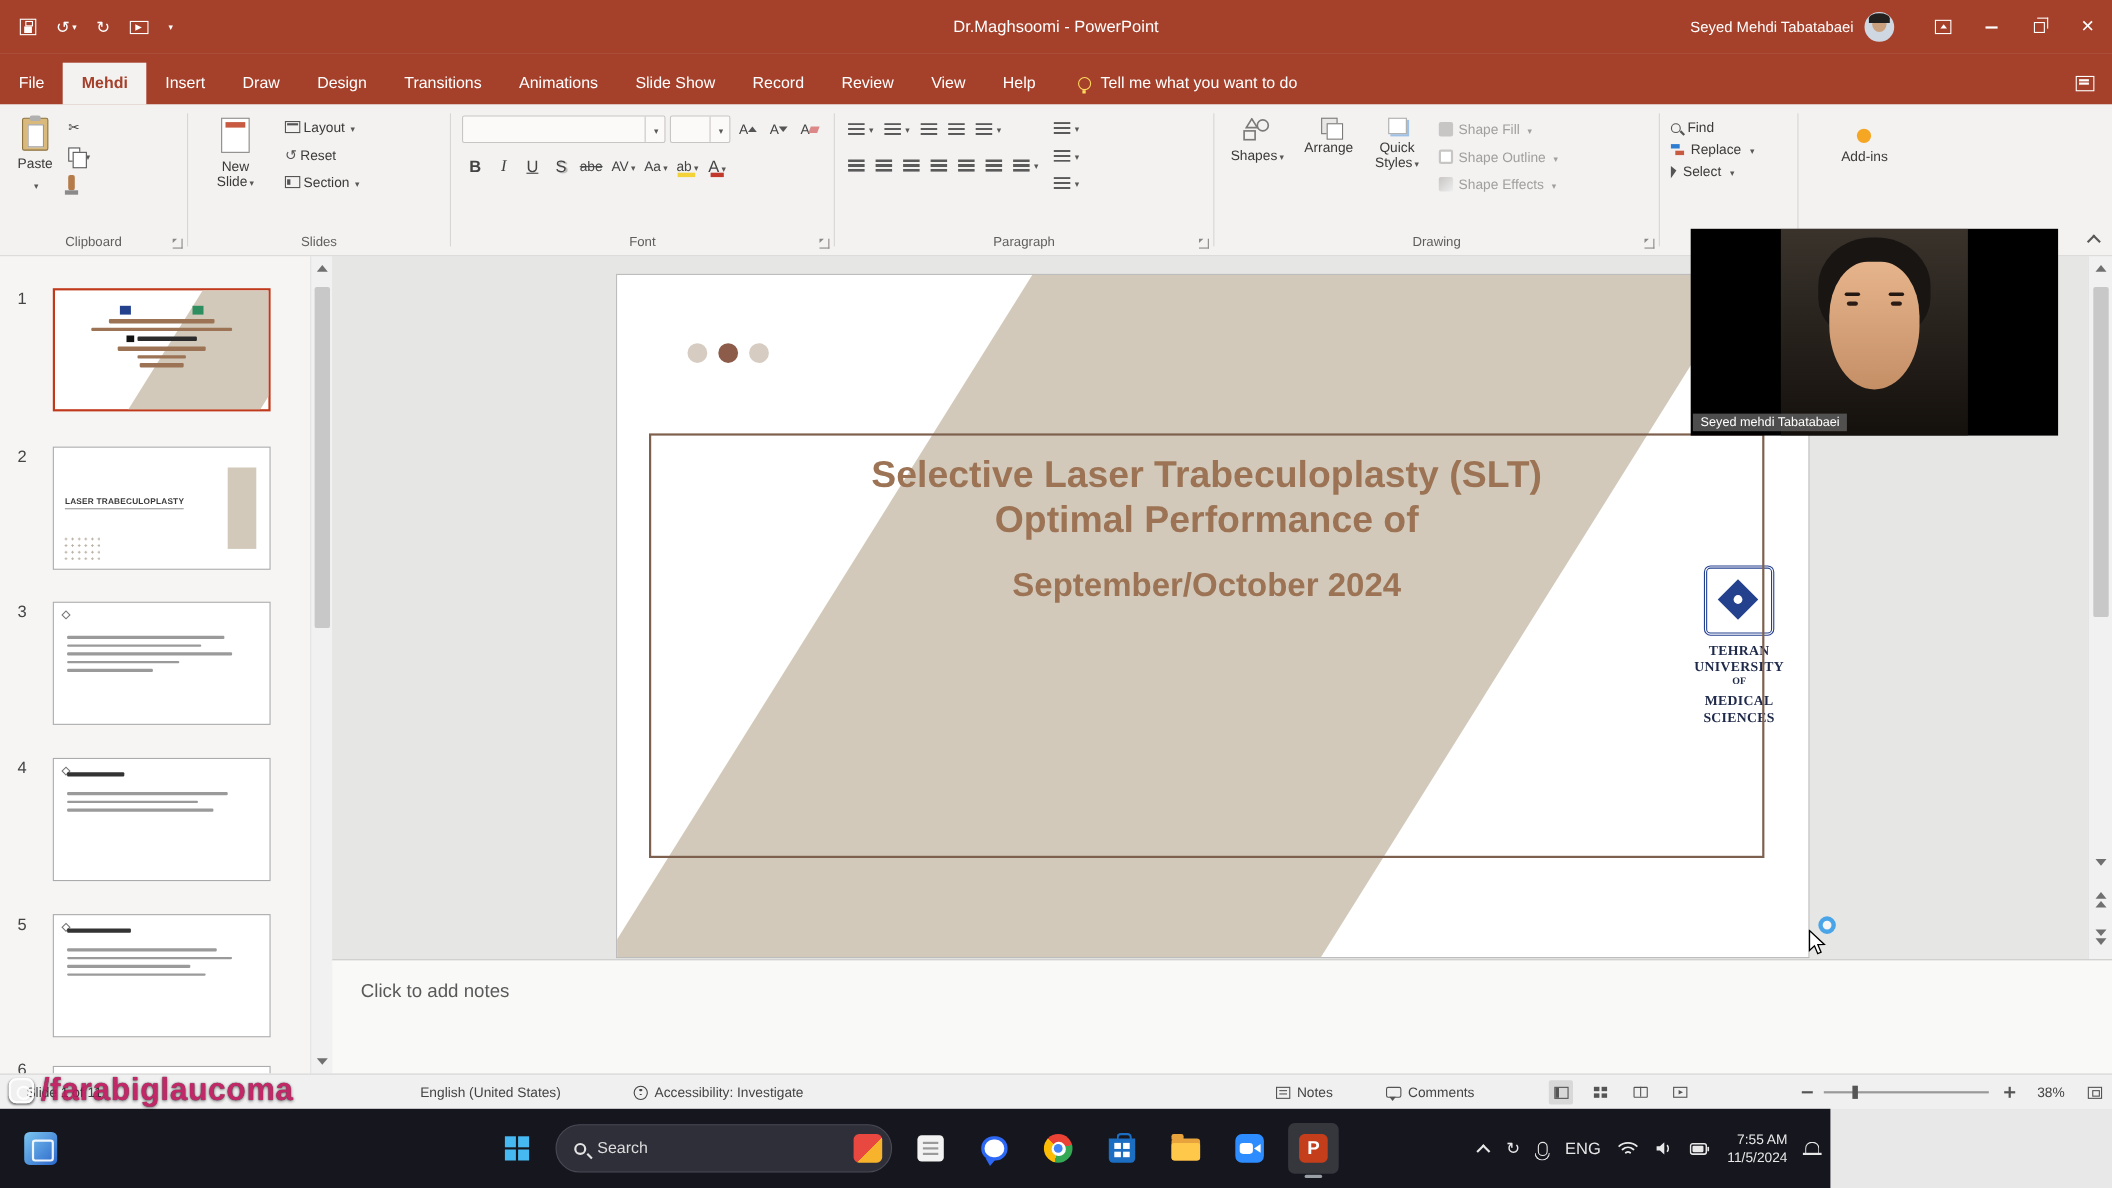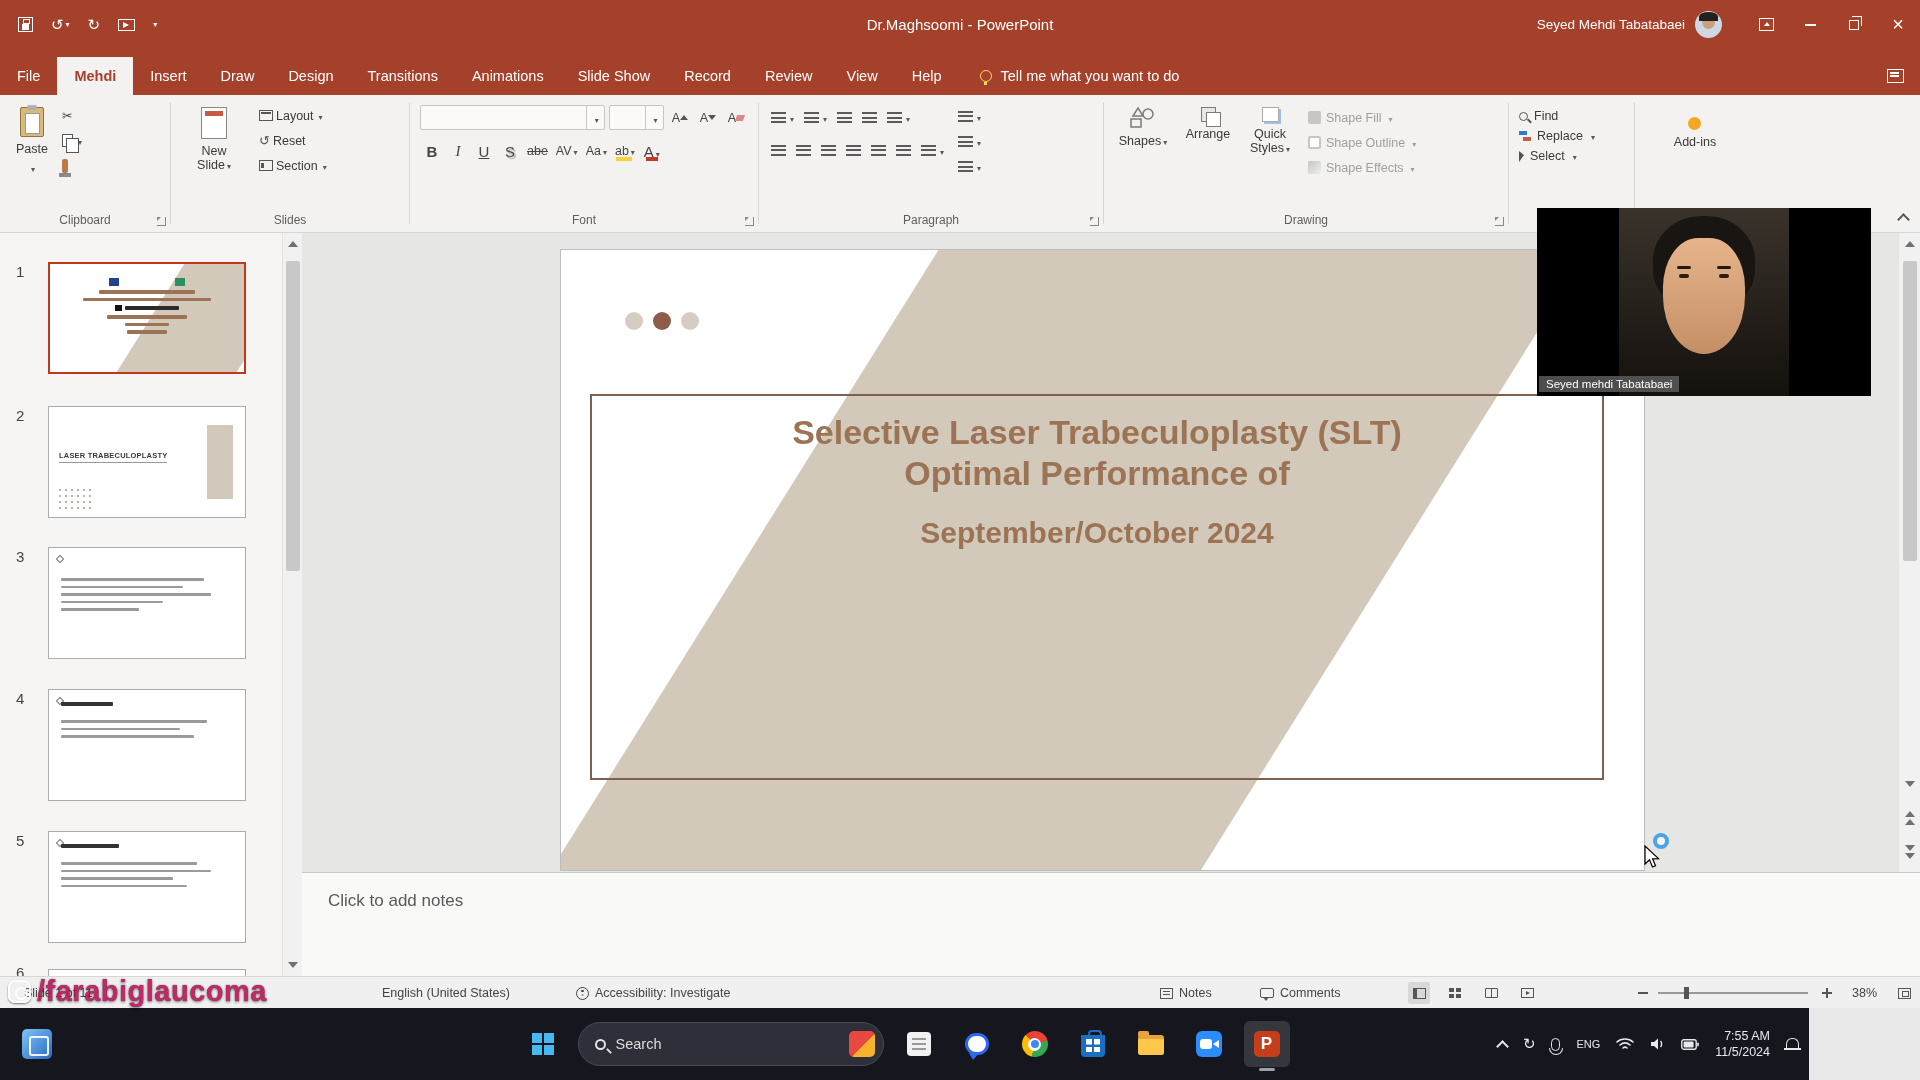--- a/index.html
+++ b/index.html
@@ -216,21 +216,21 @@
   .i-fit::after{content:"";position:absolute;left:3px;top:2px;width:5px;height:4px;border:1.2px solid #555}
 
   
   .watermark{position:absolute;left:8px;top:975px;display:flex;align-items:center;gap:6px;z-index:55;opacity:0.92}
   .wm-ig{width:23px;height:23px;border:2.5px solid #fff;border-radius:7px;position:relative;
     box-shadow:0 1px 2px rgba(0,0,0,0.55)}
   .wm-ig::after{content:"";position:absolute;left:4.5px;top:4.5px;width:9px;height:9px;border:2px solid #fff;border-radius:50%}
   .wm-txt{font-size:29px;font-weight:bold;color:#be185d;text-shadow:0 1px 3px rgba(0,0,0,0.6),0 0 1px rgba(0,0,0,0.7);letter-spacing:0.5px}
 
   
-  .taskbar{position:absolute;left:0;top:1008px;width:1809px;height:72px;background:#15161E;display:flex;align-items:center}
+  .taskbar{position:absolute;left:0;top:1008px;width:1664px;height:72px;background:#15161E;display:flex;align-items:center}
   .tb-left{position:absolute;left:22px;top:0;height:72px;display:flex;align-items:center}
   .pinicon{width:30px;height:30px;border-radius:5px;background:linear-gradient(135deg,#7CC6F2,#2B66C9);position:relative}
   .pinicon::after{content:"";position:absolute;left:7px;top:7px;width:16px;height:16px;border:2px solid rgba(255,255,255,0.9);border-radius:3px}
   .tb-center{position:absolute;left:50%;transform:translateX(-50%);top:0;height:72px;display:flex;align-items:center;gap:12px}
   .tbico{width:46px;height:46px;border-radius:6px;display:flex;align-items:center;justify-content:center;position:relative}
   .tbico.active{background:rgba(255,255,255,0.14)}
   .tbico.active::after{content:"";position:absolute;bottom:-4px;left:15px;width:16px;height:3px;border-radius:2px;background:#9aa0a6}
   .winlogo{width:22px;height:22px;background:
     linear-gradient(#46B9F3 0 0) 0 0/10px 10px no-repeat,linear-gradient(#46B9F3 0 0) 12px 0/10px 10px no-repeat,
     linear-gradient(#46B9F3 0 0) 0 12px/10px 10px no-repeat,linear-gradient(#46B9F3 0 0) 12px 12px/10px 10px no-repeat}
@@ -256,21 +256,21 @@
   .i-folder{width:26px;height:20px;background:#E8A33D;border-radius:3px;position:relative;margin-top:2px}
   .i-folder::before{content:"";position:absolute;left:0;top:-4px;width:11px;height:5px;background:#E8A33D;border-radius:2px 2px 0 0}
   .i-folder::after{content:"";position:absolute;left:0;top:4px;width:26px;height:16px;background:#FFC84A;border-radius:2px 2px 3px 3px}
   .i-zoom{width:26px;height:26px;border-radius:6px;background:#2D8CFF;position:relative}
   .i-zoom::before{content:"";position:absolute;left:4px;top:8px;width:12px;height:10px;border-radius:3px;background:#fff}
   .i-zoom::after{content:"";position:absolute;left:17px;top:9px;border-right:6px solid #fff;border-top:4px solid transparent;border-bottom:4px solid transparent}
   .i-ppt{width:26px;height:26px;border-radius:5px;background:#C43E1C;color:#fff;font-weight:bold;font-size:17px;display:flex;align-items:center;justify-content:center}
   .tb-tray{position:absolute;right:10px;top:0;height:72px;display:flex;align-items:center;gap:16px;color:#E8E8E8}
   .chev-up{width:9px;height:9px;border-left:2px solid #E8E8E8;border-top:2px solid #E8E8E8;transform:rotate(45deg);margin-top:4px}
   .trayglyph{font-size:15px;color:#E8E8E8}
-  .eng{font-size:11px}
+  .eng{font-size:15px}
   .i-mic{width:9px;height:13px;border:1.7px solid #E8E8E8;border-radius:5px;position:relative}
   .i-mic::after{content:"";position:absolute;left:-3.5px;top:9px;width:12px;height:6px;border:1.7px solid #E8E8E8;border-top:none;border-radius:0 0 8px 8px}
   .timebox{text-align:right;font-size:12.5px;line-height:16px}
   .i-bell{width:13px;height:12px;border:1.7px solid #E8E8E8;border-radius:6px 6px 0 0;border-bottom:none;position:relative}
   .i-bell::after{content:"";position:absolute;left:-3px;bottom:0;width:17px;height:1.7px;background:#E8E8E8}
 
   
   .webcam{position:absolute;left:1537px;top:208px;width:334px;height:188px;background:#000;z-index:40;overflow:hidden}
   .cam-wall{position:absolute;left:82px;top:0;width:170px;height:188px;background:linear-gradient(#3a332c,#14100c)}
   .cam-face{position:absolute;left:122px;top:14px;width:90px;height:150px}
@@ -675,20 +675,26 @@
       </span>
   </div>
 
   <div class="canvas"></div>
   <div class="slide">
     <div class="slant"></div>
     <div class="dots3">
       <span class="dot" style="background:#D6CCC1"></span>
       <span class="dot" style="background:#8D5B49"></span>
       <span class="dot" style="background:#D6CCC1"></span>
+    </div>
+    <div class="tuoms">
+      <div class="tu-emb"></div>
+      <div class="tu-t1">TEHRAN UNIVERSITY</div>
+      <div class="tu-t2">OF</div>
+      <div class="tu-t1">MEDICAL SCIENCES</div>
     </div>
 
   </div>
   <div class="tbox">
     <div class="st1">Selective Laser Trabeculoplasty (SLT)</div>
     <div class="st1">Optimal Performance of</div>
     <div class="issue">September/October 2024</div>
   </div>
 
   <div class="vscroll">

